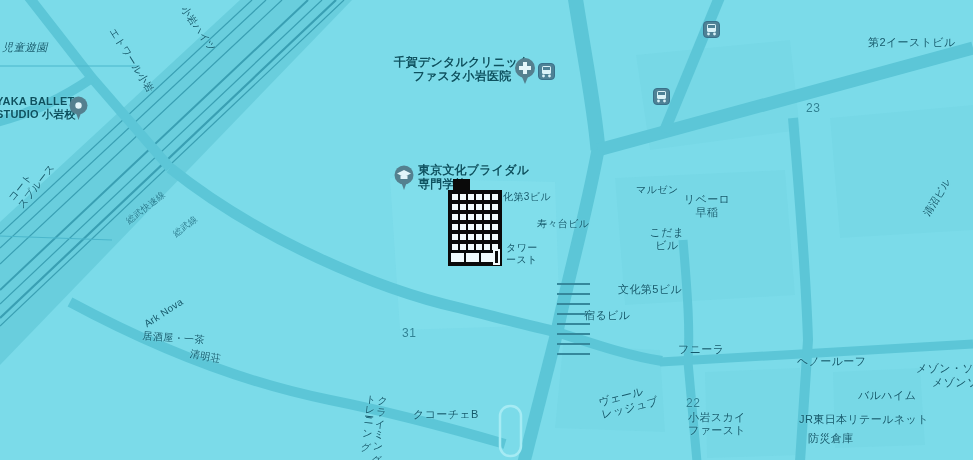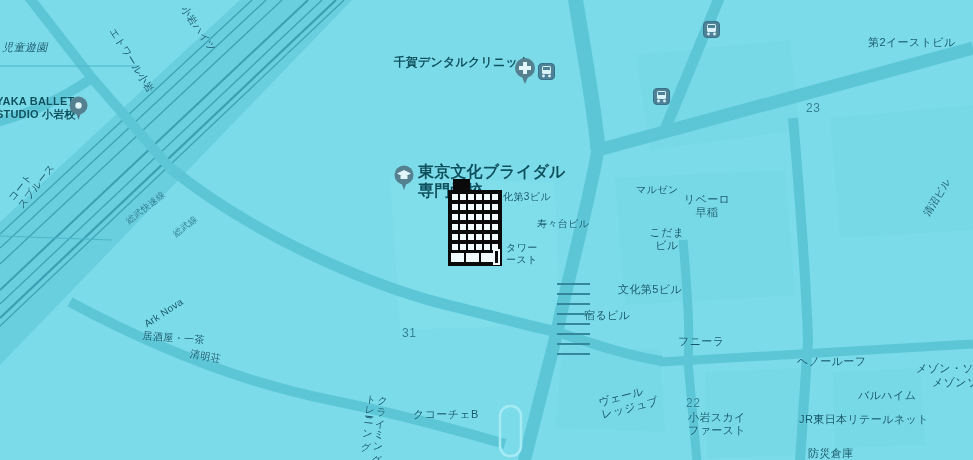--- a/index.html
+++ b/index.html
@@ -99,20 +99,21 @@
         <div>スプルース</div>
       </div>
       <div class="lbl" style="left: 117px; top: 26px; font-size: 10px; transform: rotate(58deg);">
         <div>エトワール小岩</div>
       </div>
       <div class="lbl" style="left: 188px; top: 4px; font-size: 10px; transform: rotate(55deg);">
         <div>小岩ハイツ</div>
       </div>
       <div class="lbl poi center" style="left: 462px; top: 55px; font-size: 12px; transform: translateX(-50%);">
         <div>千賀デンタルクリニック</div>
+        <div>ファスタ小岩医院</div>
       </div>
       <div class="lbl" style="left: 868px; top: 36px; font-size: 11px;">
         <div>第2イーストビル</div>
       </div>
       <div class="lbl num" style="left: 806px; top: 101px; font-size: 12px;">
         <div>23</div>
       </div>
       <div class="lbl" style="left: 636px; top: 184px; font-size: 10px;">
         <div>マルゼン</div>
       </div>
@@ -120,59 +121,59 @@
         <div>リベーロ</div>
         <div>早稲</div>
       </div>
       <div class="lbl center" style="left: 667px; top: 226px; font-size: 11px; transform: translateX(-50%);">
         <div>こだま</div>
         <div>ビル</div>
       </div>
       <div class="lbl" style="left: 921px; top: 212px; font-size: 10px; transform: rotate(-58deg);">
         <div>清沼ビル</div>
       </div>
-      <div class="lbl poi" style="left: 418px; top: 163px; font-size: 16px;">
+      <div class="lbl poi" style="left: 418px; top: 163px; font-size: 12px;">
         <div>東京文化ブライダル</div>
         <div>専門学校</div>
       </div>
       <div class="lbl" style="left: 503px; top: 191px; font-size: 10px;">
         <div>化第3ビル</div>
       </div>
       <div class="lbl" style="left: 504px; top: 218px; font-size: 10px; margin-left: 33px;">
         <div>寿々台ビル</div>
       </div>
       <div class="lbl" style="left: 506px; top: 242px; font-size: 10px;">
         <div>タワー</div>
         <div>ースト</div>
       </div>
       <div class="lbl" style="left: 618px; top: 283px; font-size: 11px;">
         <div>文化第5ビル</div>
       </div>
       <div class="lbl" style="left: 584px; top: 309px; font-size: 11px;">
         <div>宿るビル</div>
       </div>
-      <div class="lbl" style="left: 678px; top: 335px; font-size: 11px;">
+      <div class="lbl" style="left: 678px; top: 343px; font-size: 11px;">
         <div>フニーラ</div>
       </div>
       <div class="lbl" style="left: 797px; top: 355px; font-size: 11px;">
         <div>ヘノールーフ</div>
       </div>
       <div class="lbl" style="left: 916px; top: 362px; font-size: 11px;">
         <div>メゾン・ソフィ</div>
       </div>
       <div class="lbl" style="left: 932px; top: 376px; font-size: 11px;">
         <div>メゾンソフィ</div>
       </div>
       <div class="lbl" style="left: 858px; top: 389px; font-size: 11px;">
         <div>バルハイム</div>
       </div>
       <div class="lbl" style="left: 799px; top: 413px; font-size: 11px;">
         <div>JR東日本リテールネット</div>
       </div>
-      <div class="lbl" style="left: 808px; top: 447px; font-size: 11px;">
+      <div class="lbl" style="left: 808px; top: 432px; font-size: 11px;">
         <div>防災倉庫</div>
       </div>
       <div class="lbl num" style="left: 852px; top: 445px; font-size: 12px; margin-top: 24px;">
         <div>21</div>
       </div>
       <div class="lbl num" style="left: 686px; top: 396px; font-size: 12px;">
         <div>22</div>
       </div>
       <div class="lbl" style="left: 688px; top: 411px; font-size: 11px;">
         <div>小岩スカイ</div>

